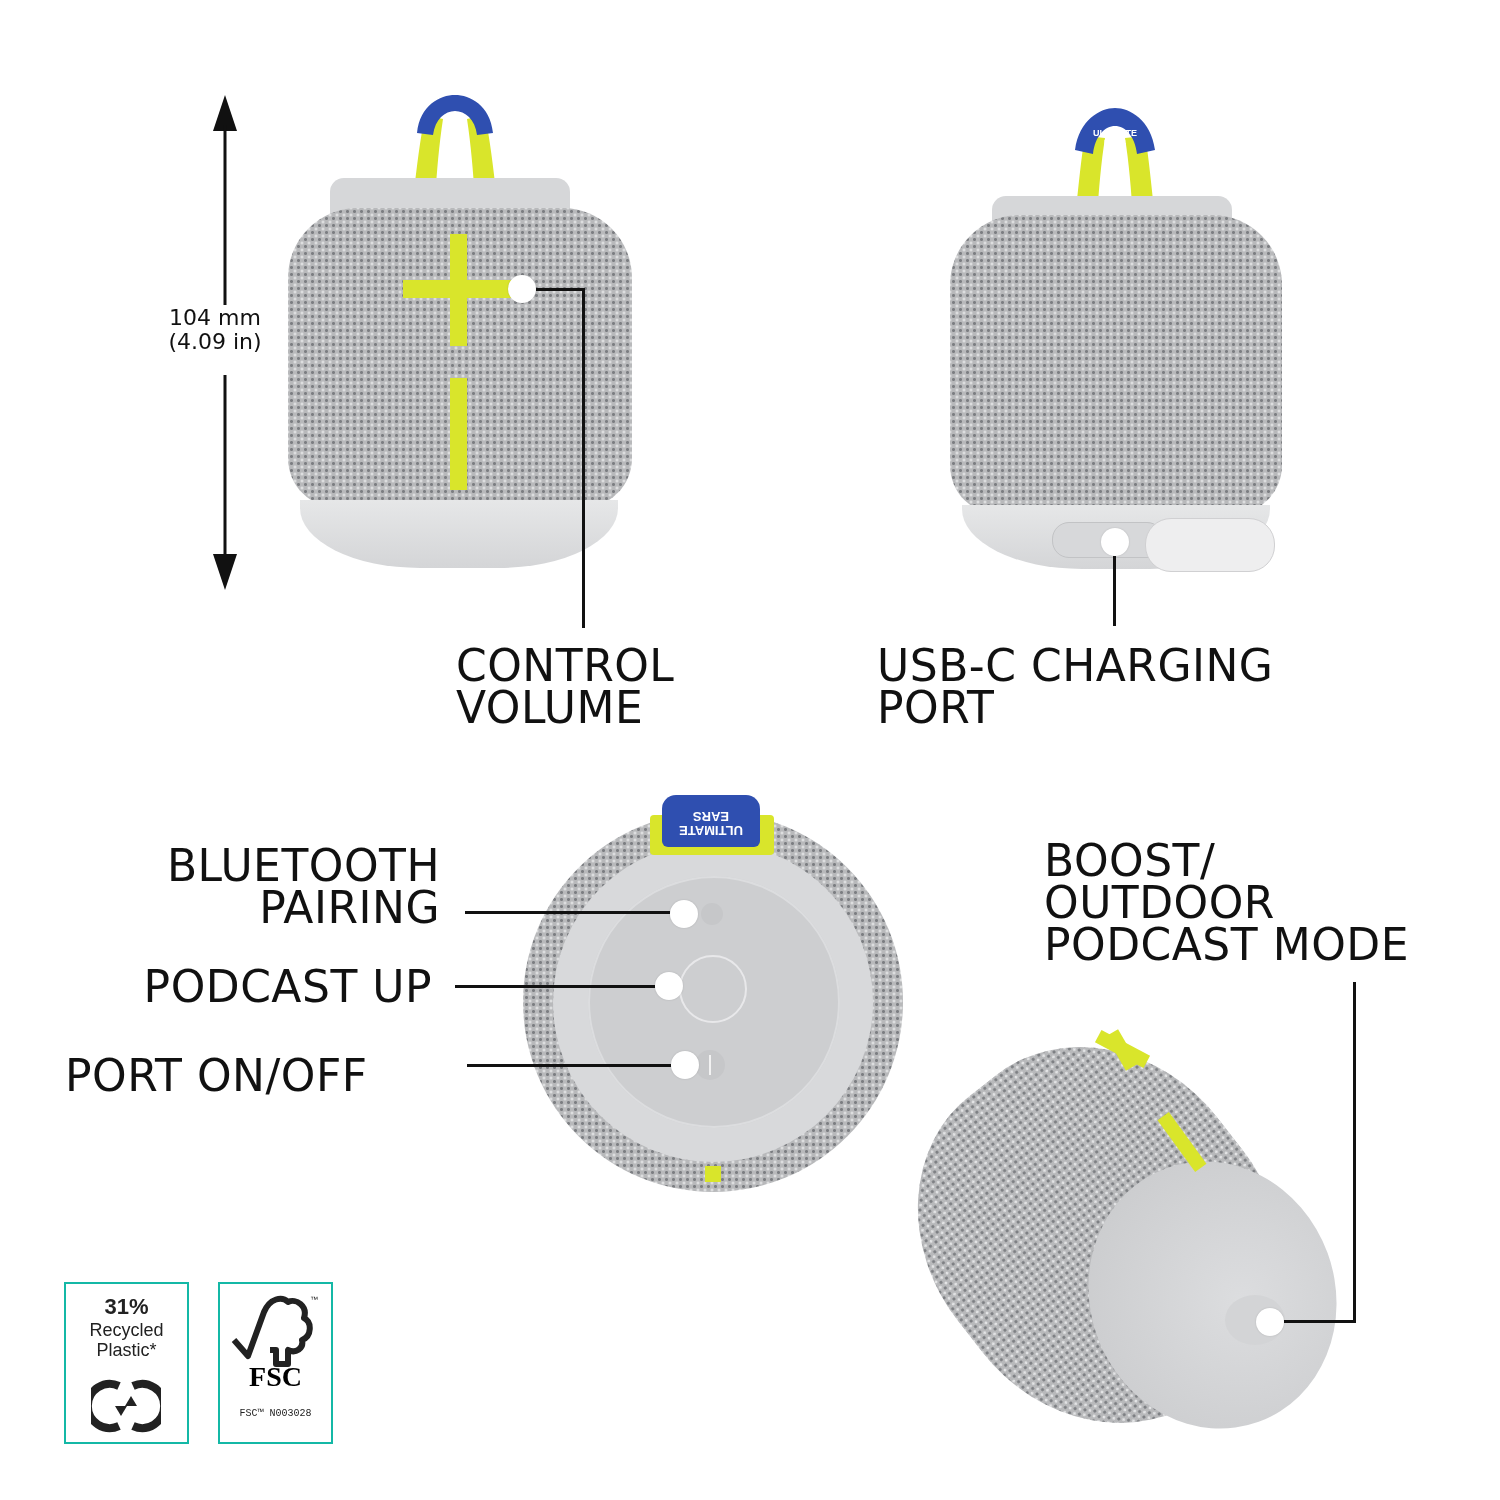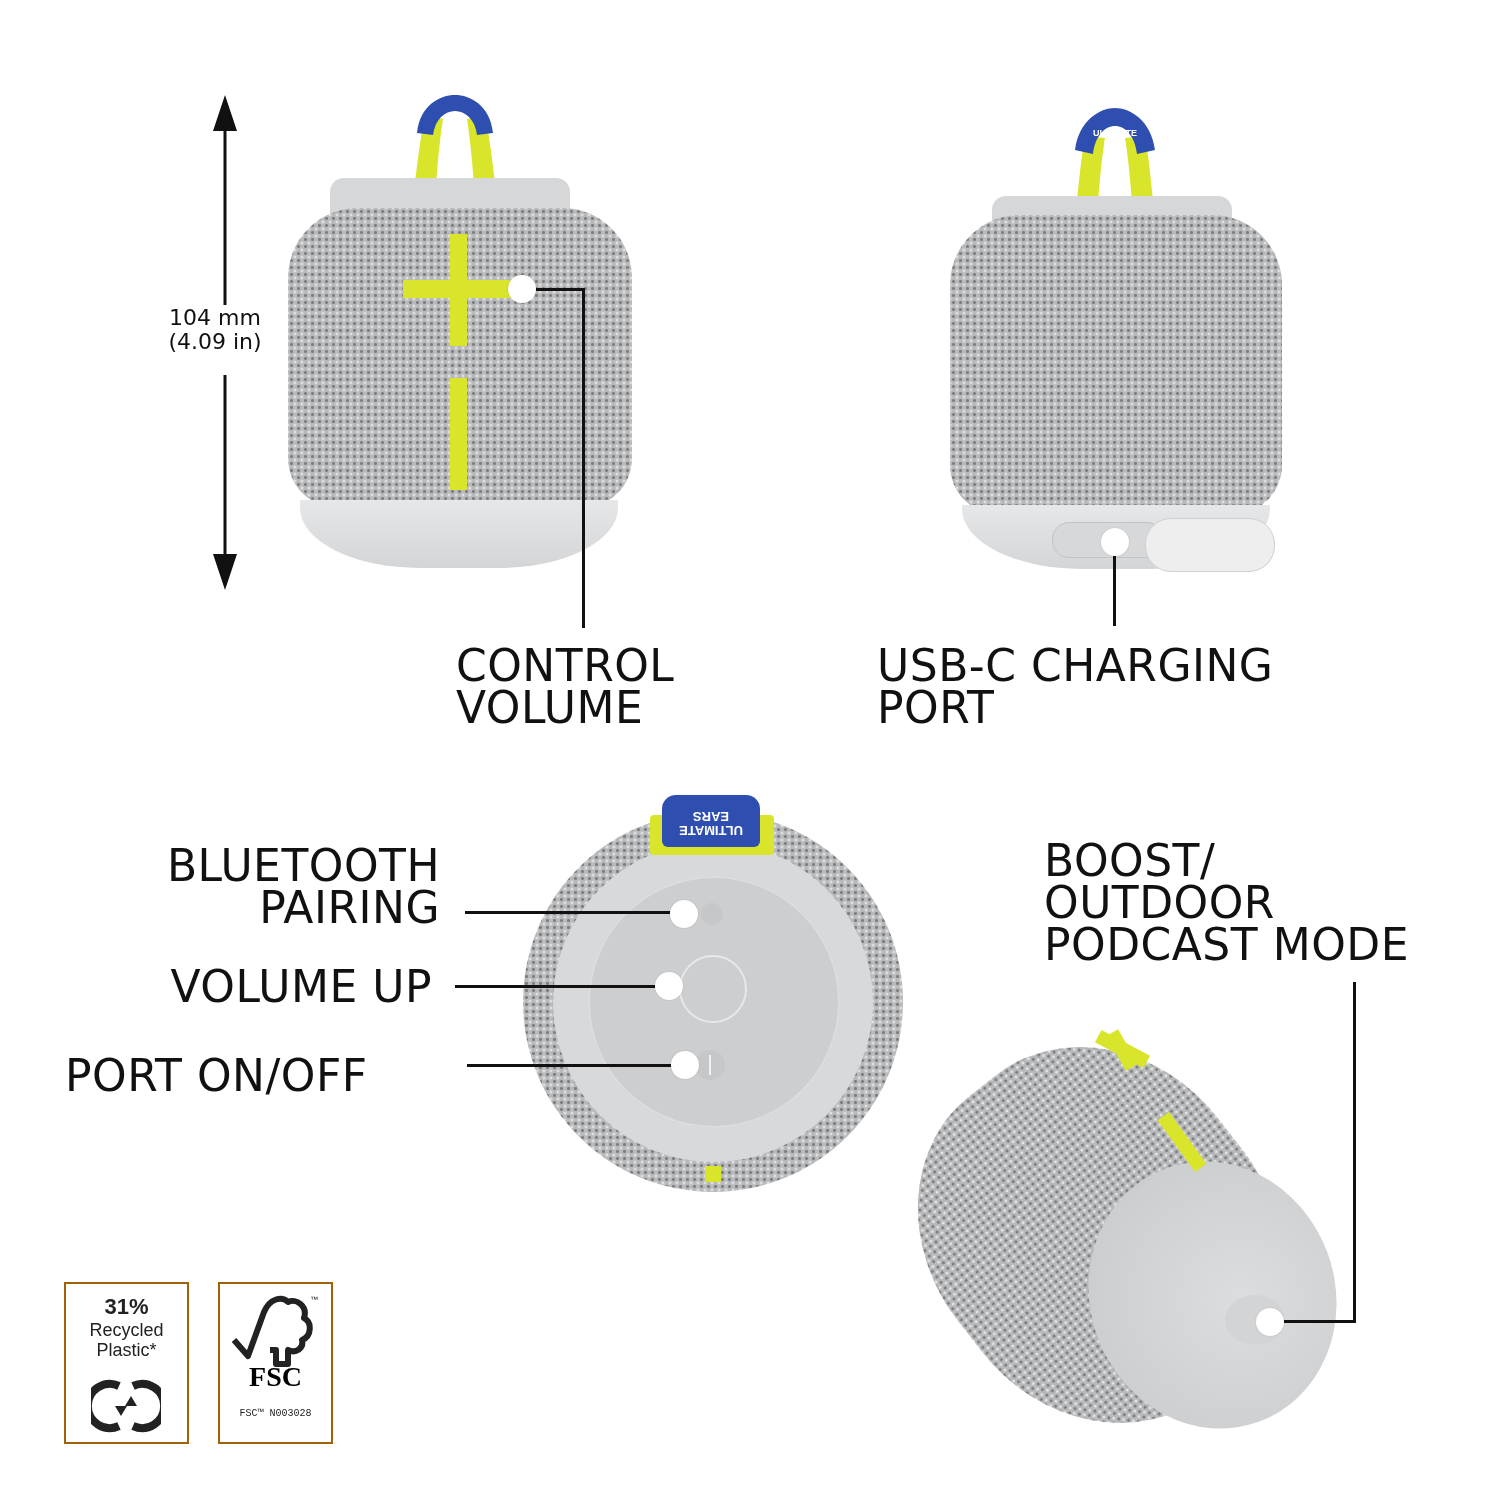--- a/index.html
+++ b/index.html
@@ -4,21 +4,21 @@
 <style>
   html,body{margin:0;padding:0;background:#fff;}
   body{width:1500px;height:1500px;position:relative;overflow:hidden;font-family:"DejaVu Sans","Liberation Sans",sans-serif;color:#111;}
   .abs{position:absolute;}
   .label{position:absolute;font-size:44px;line-height:42px;letter-spacing:0.5px;color:#111;font-weight:400;}
   .label.right{text-align:right;}
   .dim{position:absolute;font-size:22px;line-height:24px;text-align:center;}
   .line{position:absolute;background:#111;}
   .dot{position:absolute;width:28px;height:28px;border-radius:50%;background:#fff;box-shadow:0 0 2px rgba(0,0,0,.15);}
   .mesh{background-color:#b8b9bb;background-image:radial-gradient(circle,#7c7e82 1.3px,transparent 1.6px),radial-gradient(circle,#e5e6e7 1.2px,transparent 1.5px);background-size:7px 7px,7px 7px;background-position:0 0,3.5px 3.5px;}
-  .badge{position:absolute;border:2px solid #a16207;background:#fff;}
+  .badge{position:absolute;border:2px solid #14b8a6;background:#fff;}
 </style>
 </head>
 <body>
 
 <div>
   <svg class="abs" style="left:205px;top:95px" width="40" height="495">
     <polygon points="20,0 8,36 32,36" fill="#111"></polygon>
     <rect x="18.5" y="30" width="3" height="180" fill="#111"></rect>
     <rect x="18.5" y="280" width="3" height="180" fill="#111"></rect>
     <polygon points="20,495 8,459 32,459" fill="#111"></polygon>
@@ -97,21 +97,21 @@
   <div class="dot" style="left:655px;top:972px;"></div>
   <div class="dot" style="left:671px;top:1051px;"></div>
 </div>
 
 <div class="line" style="left:465px;top:911px;width:205px;height:3px;"></div>
 <div class="label right" style="left:100px;top:845px;width:340px;">
   <div>BLUETOOTH</div>
   <div>PAIRING</div>
 </div>
 <div class="line" style="left:455px;top:985px;width:200px;height:3px;"></div>
-<div class="label right" style="left:100px;top:966px;width:332px;">VOLUME UP</div>
+<div class="label right" style="left:100px;top:966px;width:332px;">PODCAST UP</div>
 <div class="line" style="left:467px;top:1064px;width:204px;height:3px;"></div>
 <div class="label" style="left:65px;top:1055px;">PORT ON/OFF</div>
 
 <div>
   <div class="abs mesh" style="left:935px;top:1045px;width:330px;height:380px;border-radius:45%;transform:rotate(-38deg);"></div>
   <div class="abs" style="left:1090px;top:1160px;width:245px;height:270px;border-radius:50%;background:radial-gradient(ellipse at 60% 55%,#dcdddf,#c7c8ca);transform:rotate(-20deg);"></div>
   <div class="abs" style="left:1225px;top:1295px;width:60px;height:50px;border-radius:50%;background:#d3d4d6;"></div>
   <div class="abs" style="left:1095px;top:1042px;width:55px;height:14px;background:#d9e52b;transform:rotate(28deg);"></div>
   <div class="abs" style="left:1115px;top:1030px;width:14px;height:40px;background:#d9e52b;transform:rotate(-30deg);"></div>
   <div class="abs" style="left:1175px;top:1110px;width:14px;height:64px;background:#d9e52b;transform:rotate(-36deg);"></div>

